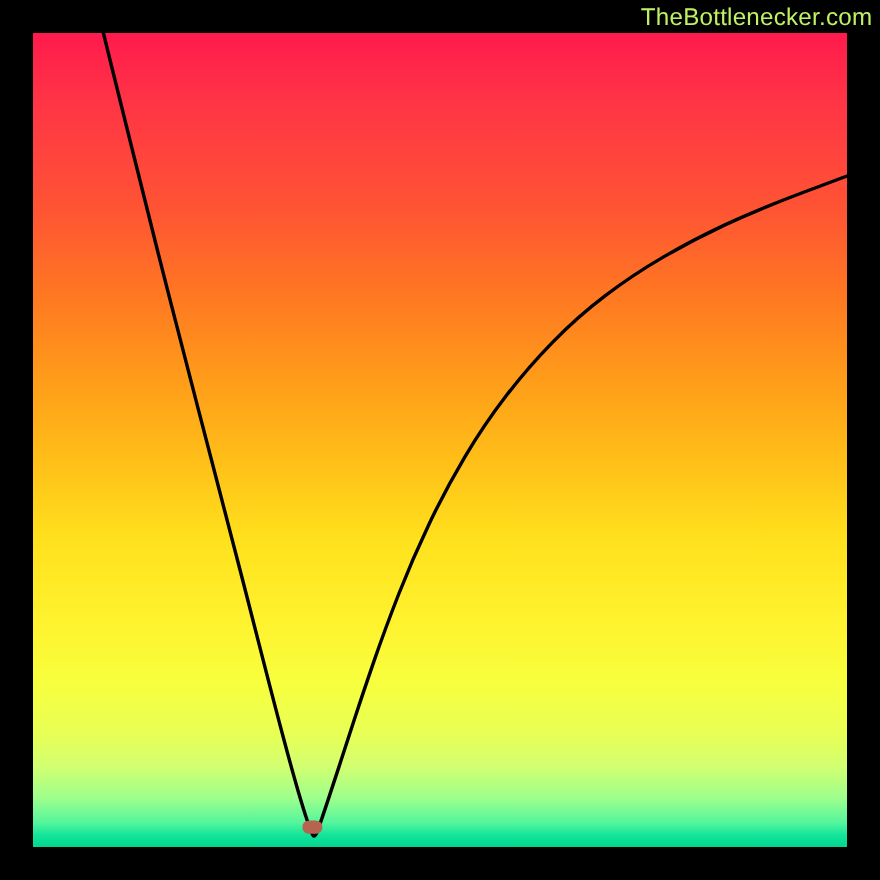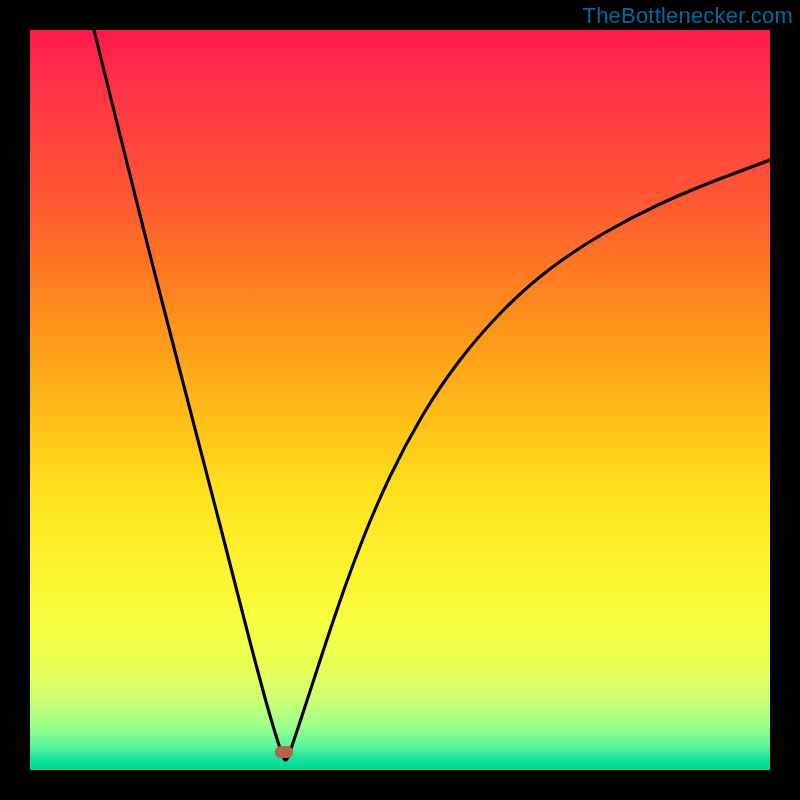--- a/index.html
+++ b/index.html
@@ -63,21 +63,21 @@
     position: absolute;
     width: 18px;
     height: 12px;
     border-radius: 6px / 5px;
     background: #b5654f;
   }
   .watermark {
     position: absolute;
     top: 3px;
     right: 7px;
-    color: #0369a1;
+    color: #bef264;
     font-size: 22px;
     letter-spacing: 0.2px;
     font-weight: 500;
   }
 </style>
 </head>
 <body>
 
 <div class="frame">
 

